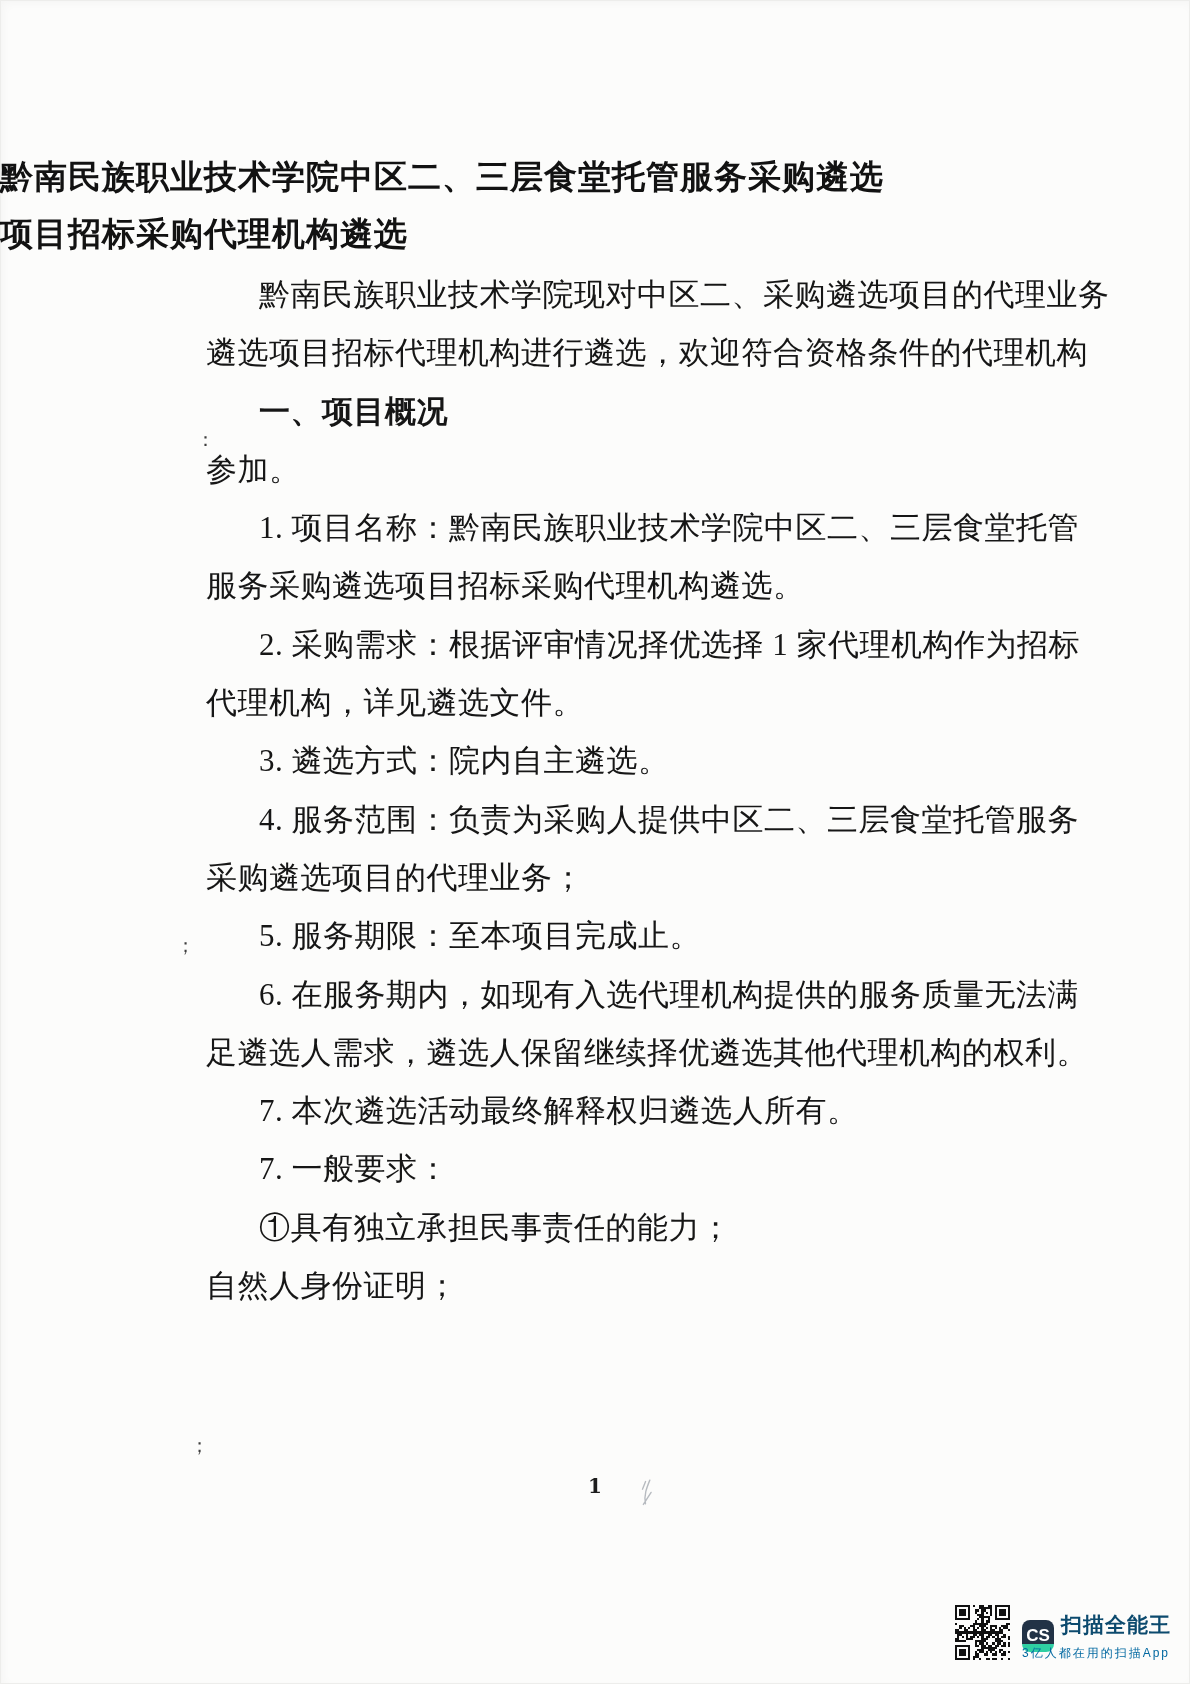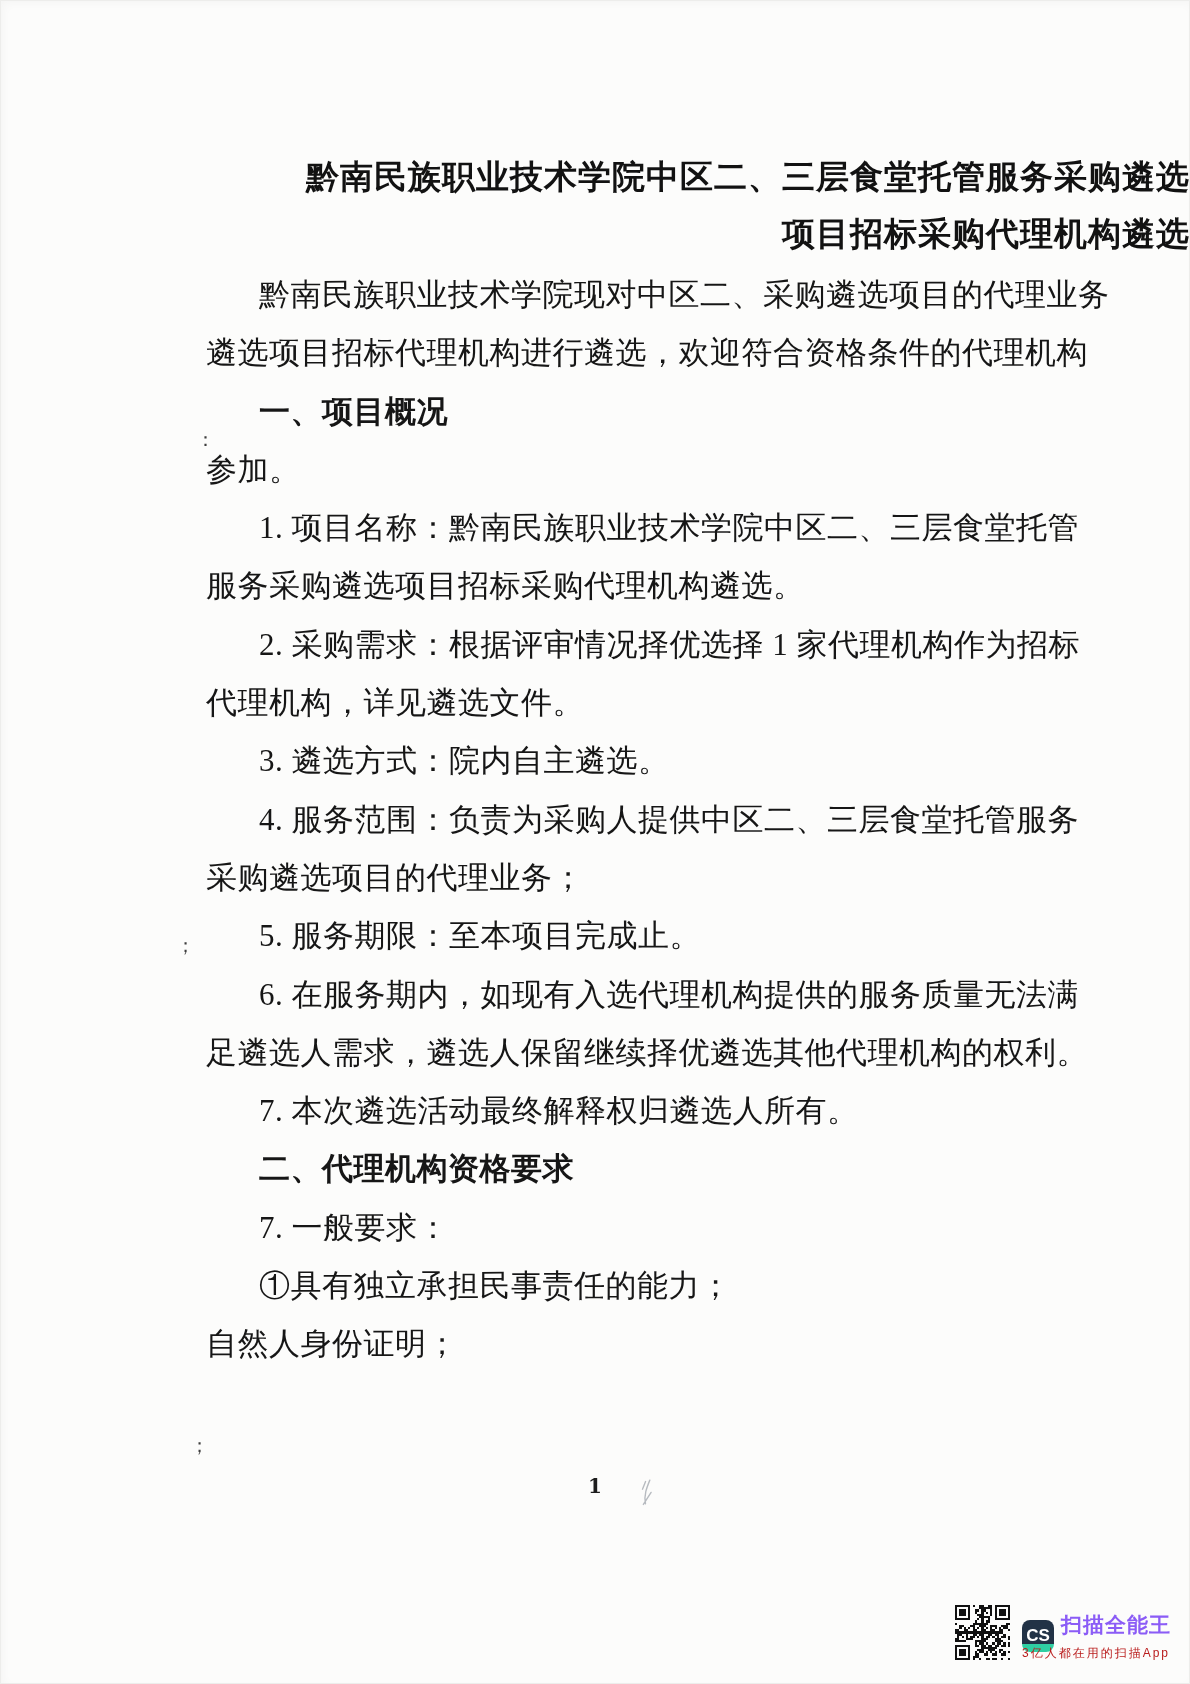--- a/index.html
+++ b/index.html
@@ -8,21 +8,21 @@
     width:1190px;height:1684px;
     margin:0 auto;
     background:#fcfcfb;
     box-shadow:inset 0 0 0 1px #ededeb, inset 3px 3px 10px rgba(0,0,0,0.03);
     overflow:hidden;
     font-family:"Liberation Serif", serif;
     color:#161616;
   }
   .doc-title{
     position:absolute;left:0;top:148px;width:100%;
-    text-align:right;
+    text-align:left;
     font-family:"Liberation Sans", sans-serif;
     font-weight:700;
     font-size:33px;
     line-height:57px;
     letter-spacing:1px;
     color:#121212;
   }
   .doc-body{
     position:absolute;left:206px;top:266px;width:840px;
     font-size:31px;
@@ -102,21 +102,20 @@
       <div class="line">服务采购遴选项目招标采购代理机构遴选。</div>
       <div class="line indent">2. 采购需求：根据评审情况择优选择 1 家代理机构作为招标</div>
       <div class="line">代理机构，详见遴选文件。</div>
       <div class="line indent">3. 遴选方式：院内自主遴选。</div>
       <div class="line indent">4. 服务范围：负责为采购人提供中区二、三层食堂托管服务</div>
       <div class="line">采购遴选项目的代理业务；</div>
       <div class="line indent">5. 服务期限：至本项目完成止。</div>
       <div class="line indent">6. 在服务期内，如现有入选代理机构提供的服务质量无法满</div>
       <div class="line">足遴选人需求，遴选人保留继续择优遴选其他代理机构的权利。</div>
       <div class="line indent">7. 本次遴选活动最终解释权归遴选人所有。</div>
-      <div class="line indent bold">二、代理机构资格要求</div>
       <div class="line indent">7. 一般要求：</div>
       <div class="line indent">①具有独立承担民事责任的能力；</div>
       <div class="line">自然人身份证明；</div>
     </div>
 
   <div class="page-num">1</div>
 
   <div class="scribble">
     <svg width="20" height="30" viewBox="0 0 20 30">
       <path d="M6 4 L4 12 M10 2 C8 10 6 18 9 26 M13 14 L7 27" stroke="#b7bbc0" stroke-width="1.4" fill="none" stroke-linecap="round"></path>
@@ -352,20 +351,20 @@
         <rect x="18" y="0" width="7" height="7" fill="#111"></rect>
         <rect x="19" y="1" width="5" height="5" fill="#fcfcfb"></rect>
         <rect x="20" y="2" width="3" height="3" fill="#111"></rect>
         <rect x="0" y="18" width="7" height="7" fill="#111"></rect>
         <rect x="1" y="19" width="5" height="5" fill="#fcfcfb"></rect>
         <rect x="2" y="20" width="3" height="3" fill="#111"></rect>
       </svg>
     <div class="cs-logo" style="background: linear-gradient(rgb(34, 50, 70) 0%, rgb(34, 50, 70) 76%, rgb(47, 207, 163) 76%, rgb(47, 207, 163) 100%);">
       <span>CS</span>
     </div>
-    <div class="cs-name" style="color: #8b5cf6;">扫描全能王</div>
-    <div class="cs-tagline" style="color: #b91c1c;">3亿人都在用的扫描App</div>
+    <div class="cs-name" style="color: #0c4a6e;">扫描全能王</div>
+    <div class="cs-tagline" style="color: #0369a1;">3亿人都在用的扫描App</div>
   </div>
 
 <span class="margin-mark" style="left: 196px; top: 430px;">：</span>
     <span class="margin-mark" style="left: 176px; top: 936px;">；</span>
     <span class="margin-mark" style="left: 190px; top: 1436px;">；</span>
   </div>
 
 </body></html>

